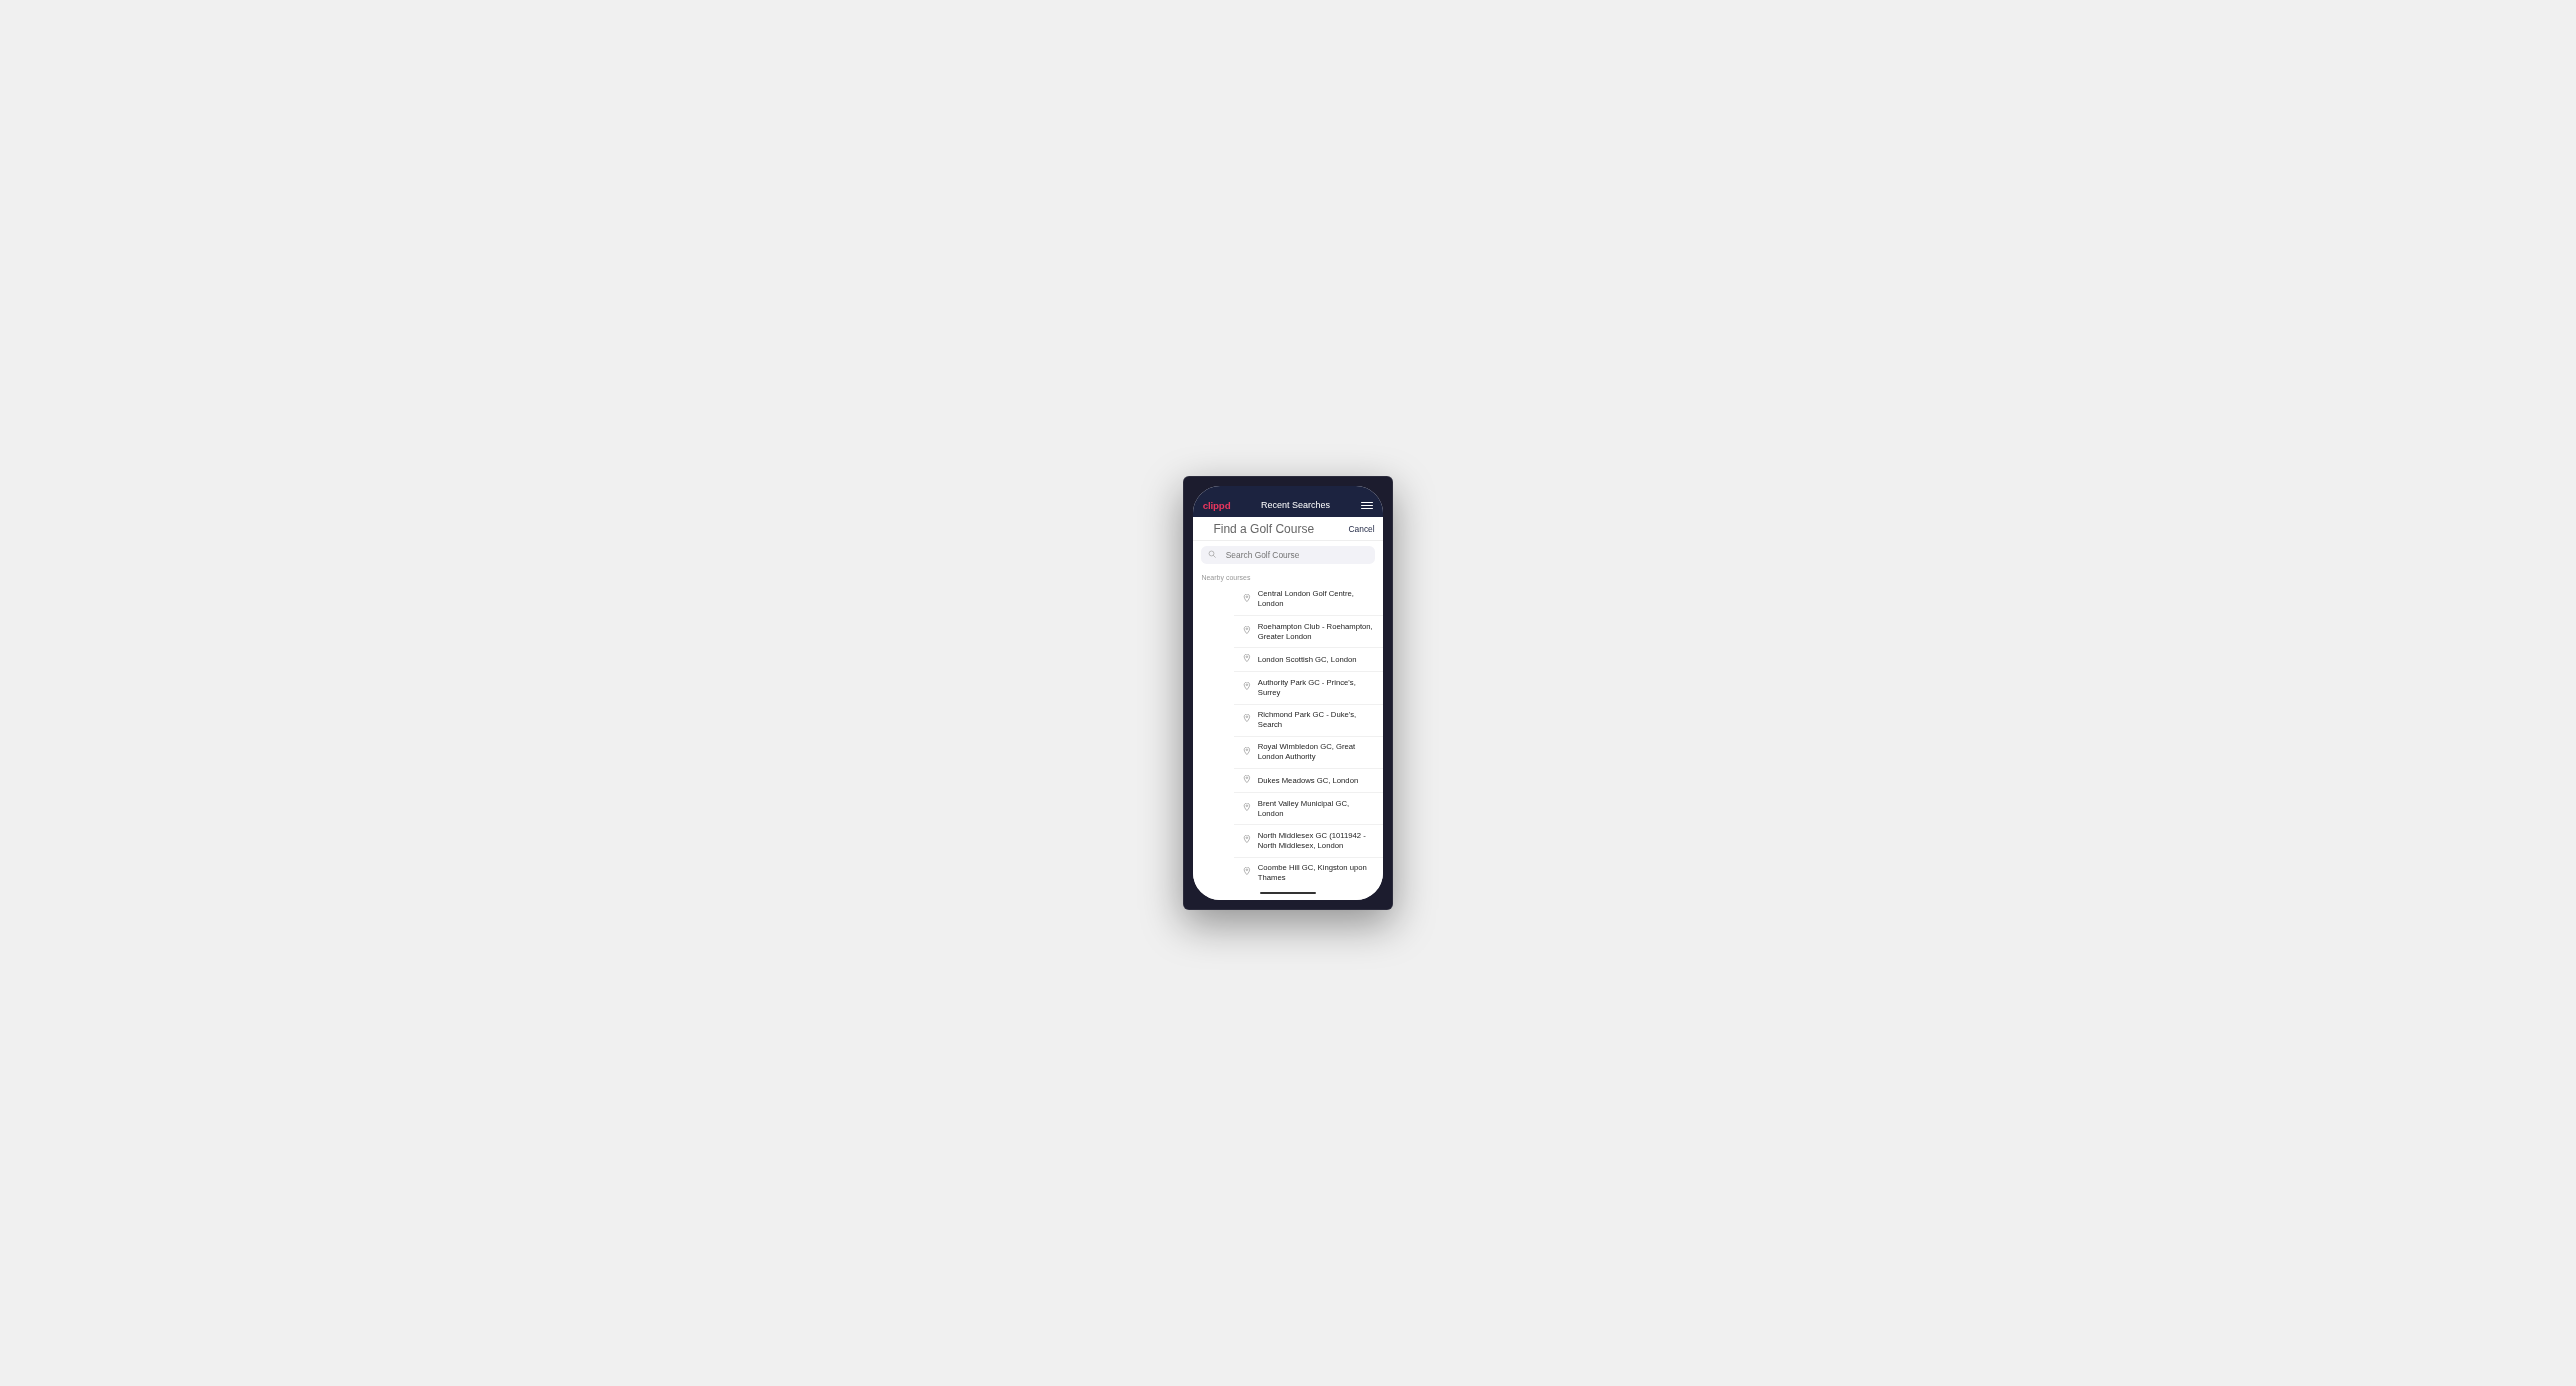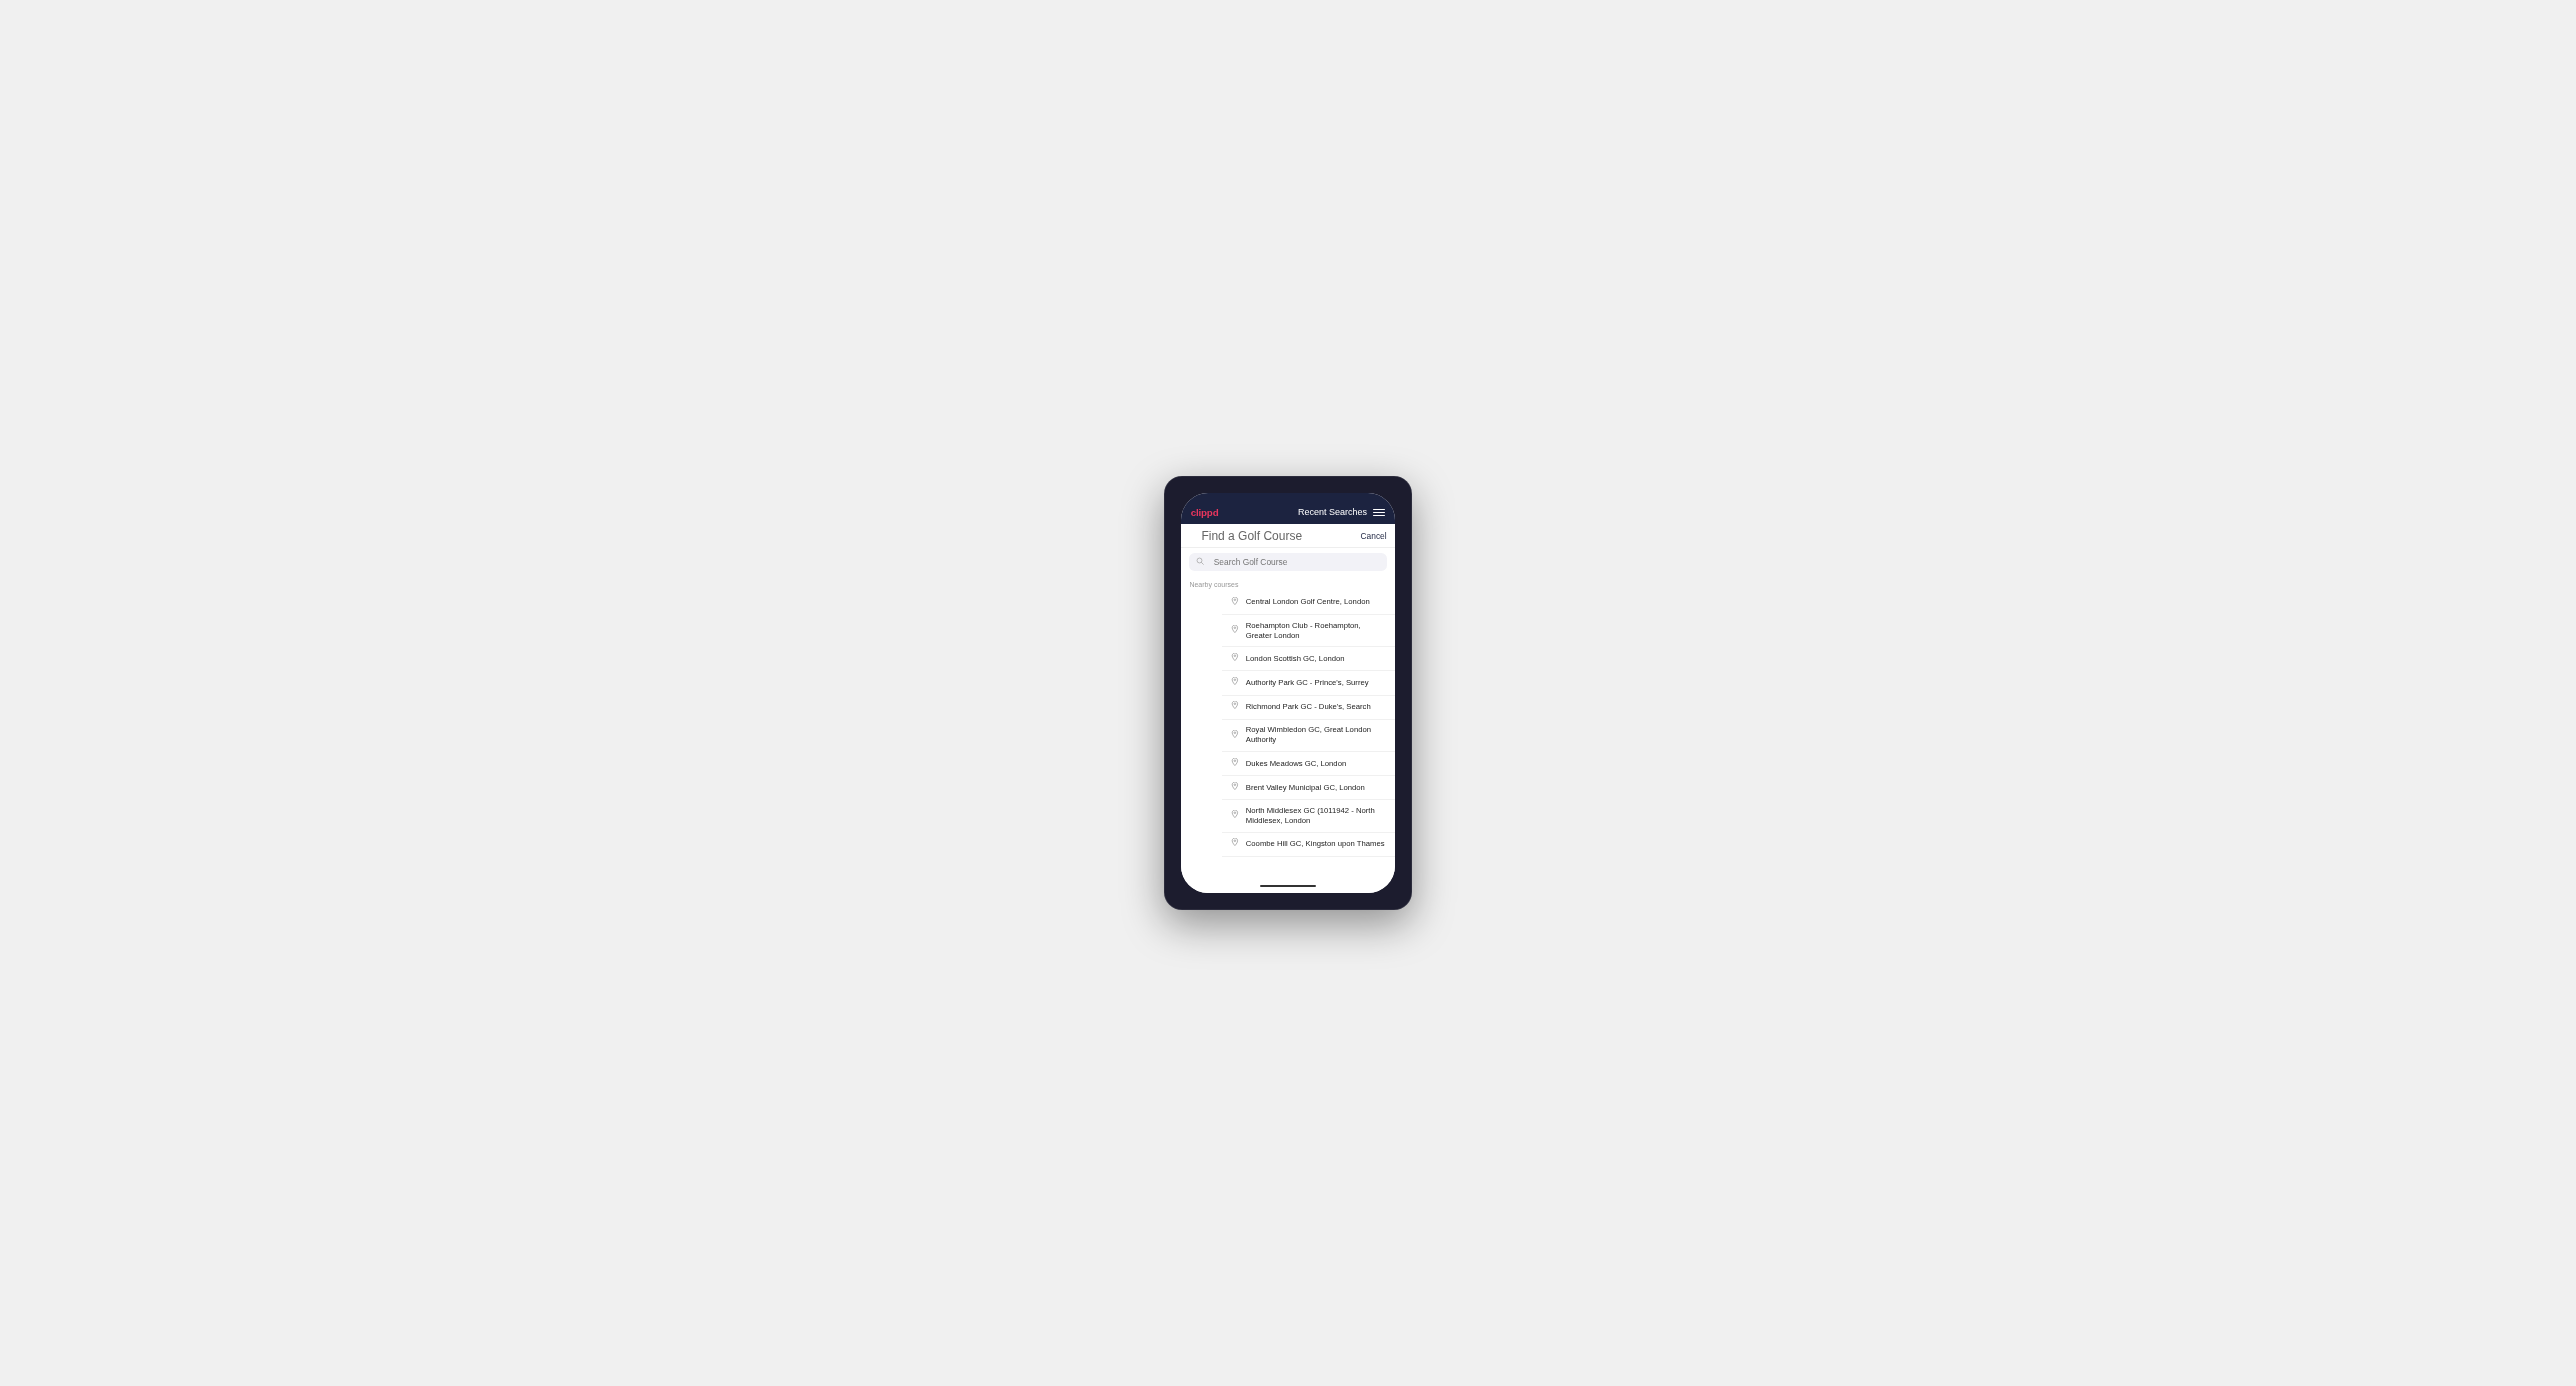--- a/index.html
+++ b/index.html
@@ -5,25 +5,25 @@
     * { box-sizing: border-box; margin: 0; padding: 0; }
     body {
       background: #f0f0f0;
       display: flex;
       align-items: center;
       justify-content: center;
       min-height: 100vh;
       font-family: -apple-system, BlinkMacSystemFont, 'Segoe UI', sans-serif;
     }
     .phone-outer {
-      width: 248px;
+      width: 210px;
       height: 434px;
       background: #1c1c2e;
-      border-radius: 18px;
-      padding: 17px;
+      border-radius: 6px;
+      padding: 10px;
       box-shadow: 0 14px 42px rgba(0,0,0,0.4), inset 0 0 0 0.7px rgba(255,255,255,0.1);
       position: relative;
     }
     .phone-inner {
       width: 100%;
       height: 100%;
       background: #fff;
       border-radius: 27px;
       overflow: hidden;
       display: flex;
@@ -44,21 +44,21 @@
       color: #e8365d;
       font-size: 9.8px;
       font-weight: 700;
       letter-spacing: -0.2px;
     }
     .nav-title {
       color: #fff;
       font-size: 9px;
       font-weight: 500;
       flex: 1;
-      text-align: right;
+      text-align: center;
     }
     .hamburger-icon {
       color: #fff;
       font-size: 11.2px;
       cursor: pointer;
       display: flex;
       flex-direction: column;
       gap: 1.4px;
     }
     .hamburger-icon span {

